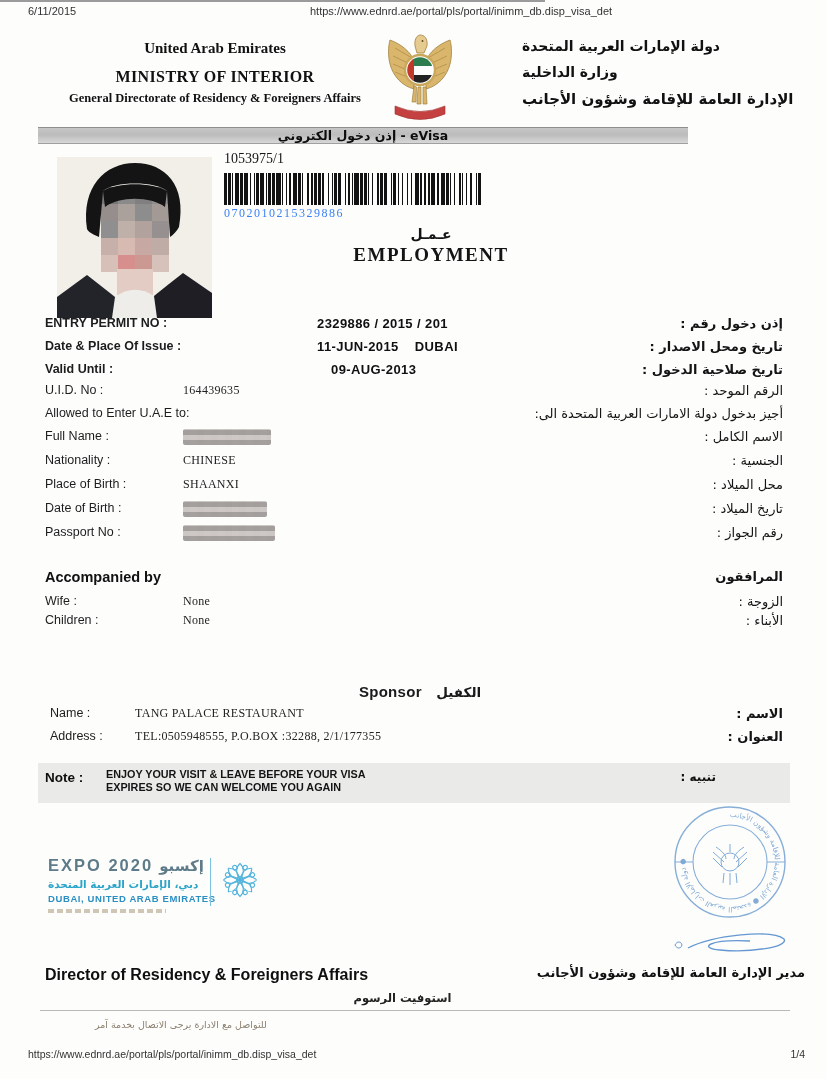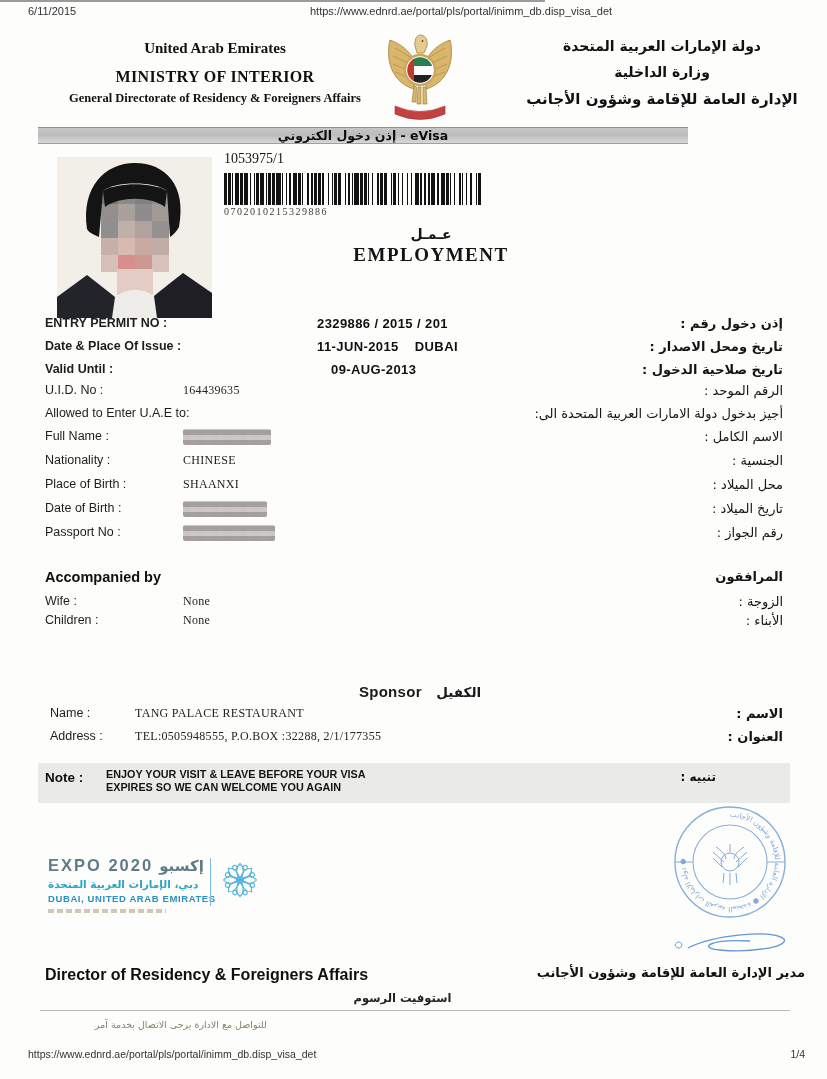--- a/index.html
+++ b/index.html
@@ -12,37 +12,37 @@
   .meta { position:absolute; font-size:11px; color:#333; }
   .meta-date { top:5px; left:28px; }
   .meta-url { top:5px; left:310px; }
 
   
   .head-en { position:absolute; top:40px; left:60px; width:310px; text-align:center;
              font-family:"Liberation Serif", serif; font-weight:bold; color:#111; }
   .head-en .l1 { font-size:15px; }
   .head-en .l2 { font-size:16px; margin-top:11px; letter-spacing:.4px; }
   .head-en .l3 { font-size:12.5px; margin-top:5px; }
-  .head-ar { position:absolute; top:38px; right:25px; width:280px; text-align:center;
+  .head-ar { position:absolute; top:38px; right:25px; width:280px; text-align:left;
              font-family:"DejaVu Sans", sans-serif; font-weight:bold; color:#111; }
   .head-ar div { font-size:14px; margin-bottom:10px; }
   .emblem { position:absolute; top:34px; left:385px; }
 
   
   .evisa-bar { position:absolute; top:127px; left:38px; width:650px; height:17px;
                background:linear-gradient(#c6c6c6,#bcbcbc 45%,#d7d7d7);
                border-top:1px solid #8f8f8f; border-bottom:1px solid #9f9f9f;
                text-align:center; font-size:12.5px; font-weight:bold; color:#0c0c0c;
                font-family:"DejaVu Sans", sans-serif; line-height:15px; }
 
   
   .photo { position:absolute; top:157px; left:57px; width:155px; height:161px; }
   .permit-no { position:absolute; top:151px; left:224px; font-family:"Liberation Serif", serif; font-size:14px; color:#151515; }
   .barcode { position:absolute; top:173px; left:224px; width:353px; height:32px; overflow:hidden; white-space:nowrap; font-size:0; }
-  .barcode-num { position:absolute; top:206px; left:224px; font-family:"Liberation Serif", serif; font-size:10px; letter-spacing:1.5px; color:#404040; }
+  .barcode-num { position:absolute; top:206px; left:224px; font-family:"Liberation Serif", serif; font-size:12px; letter-spacing:1.5px; color:#3b82f6; }
 
   
   .type-ar { position:absolute; top:226px; left:0; width:862px; text-align:center;
              font-family:"DejaVu Sans", sans-serif; font-size:14px; font-weight:bold; color:#141414; }
   .type-en { position:absolute; top:244px; left:0; width:862px; text-align:center;
              font-family:"Liberation Serif", serif; font-size:19px; font-weight:bold; letter-spacing:1.5px; color:#141414; }
 
   
   .frow { position:absolute; left:0; right:0; height:20px; font-size:12.5px; }
   .flabel { position:absolute; left:45px; color:#1d1d1d; }

